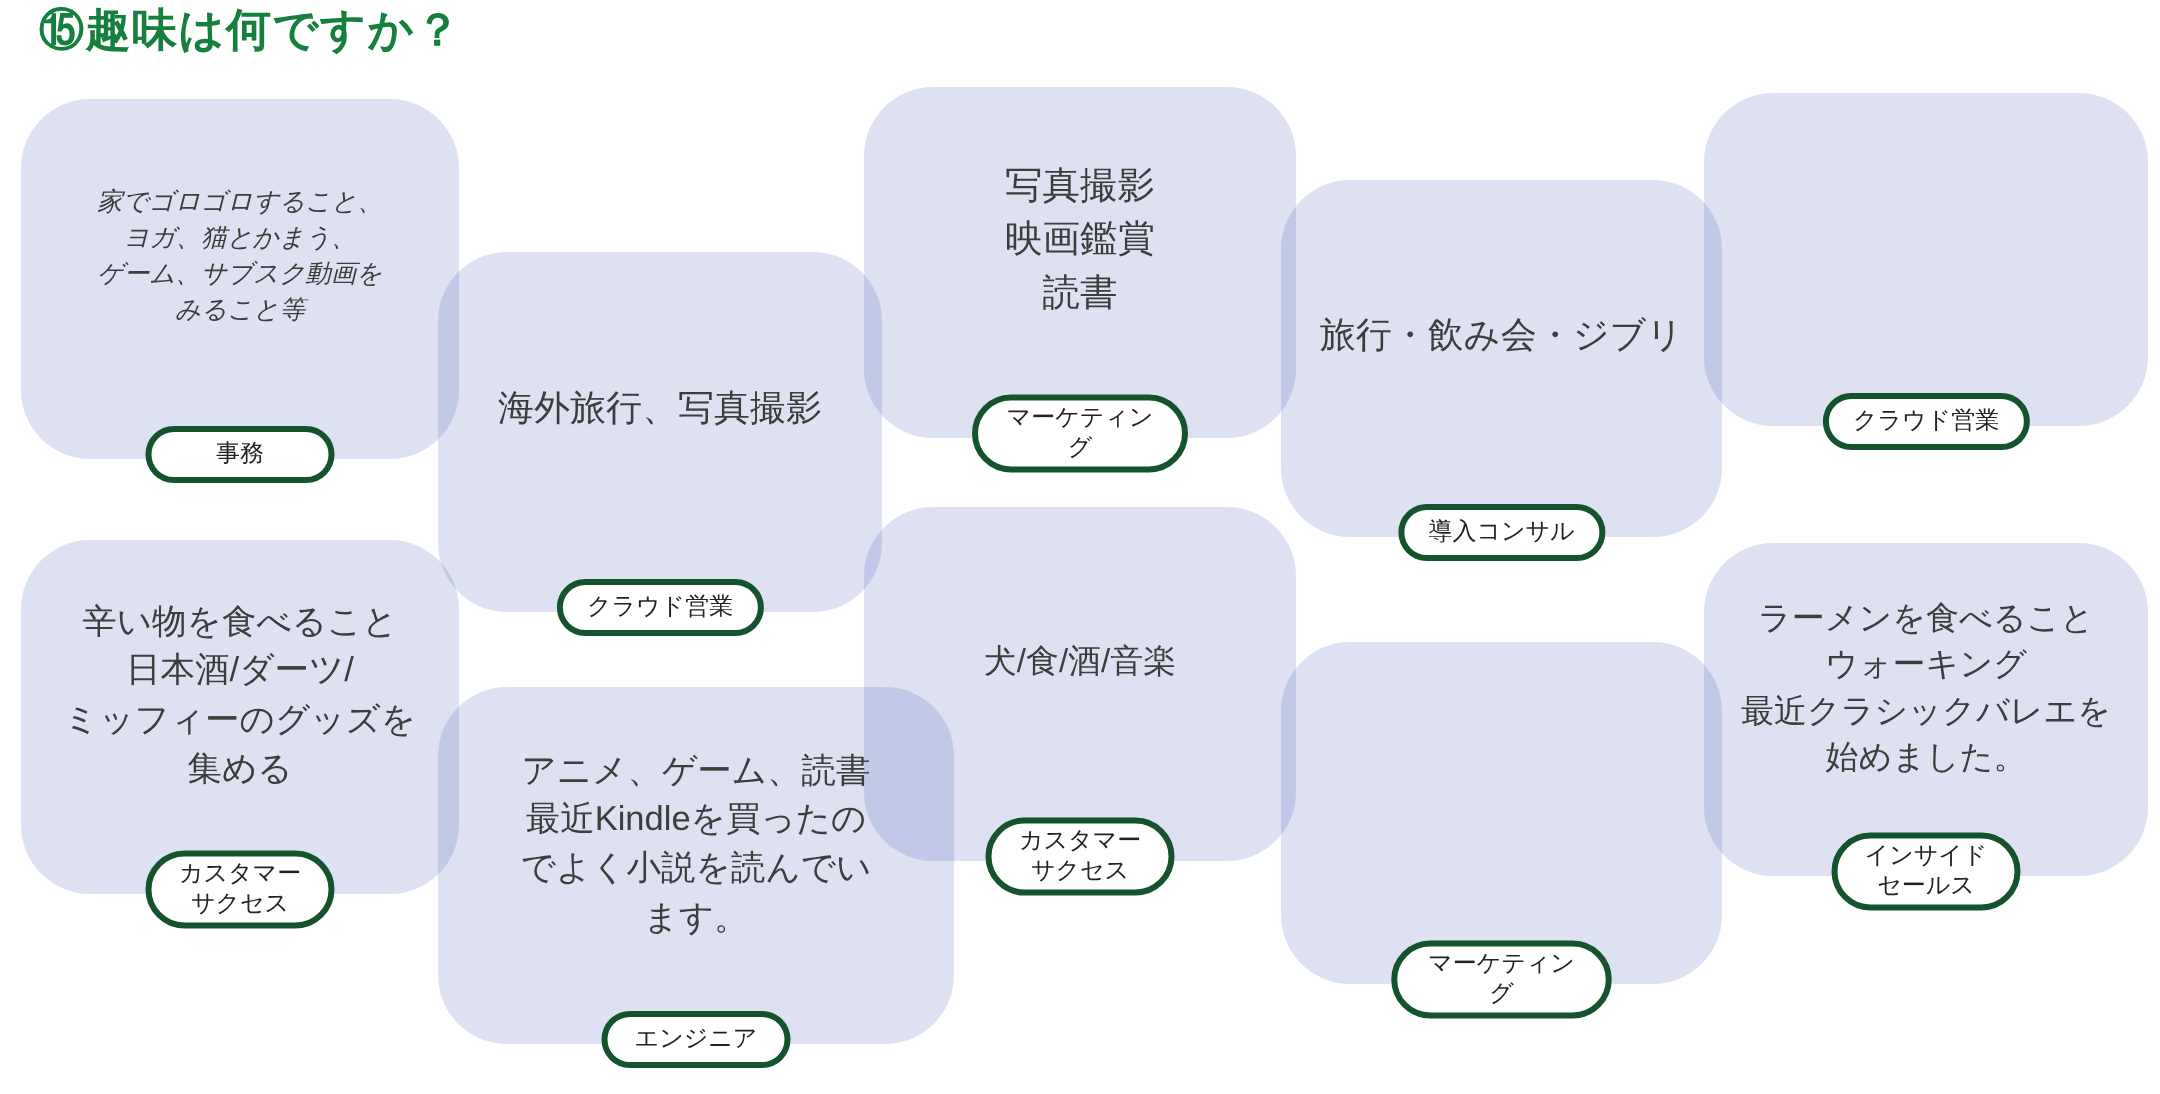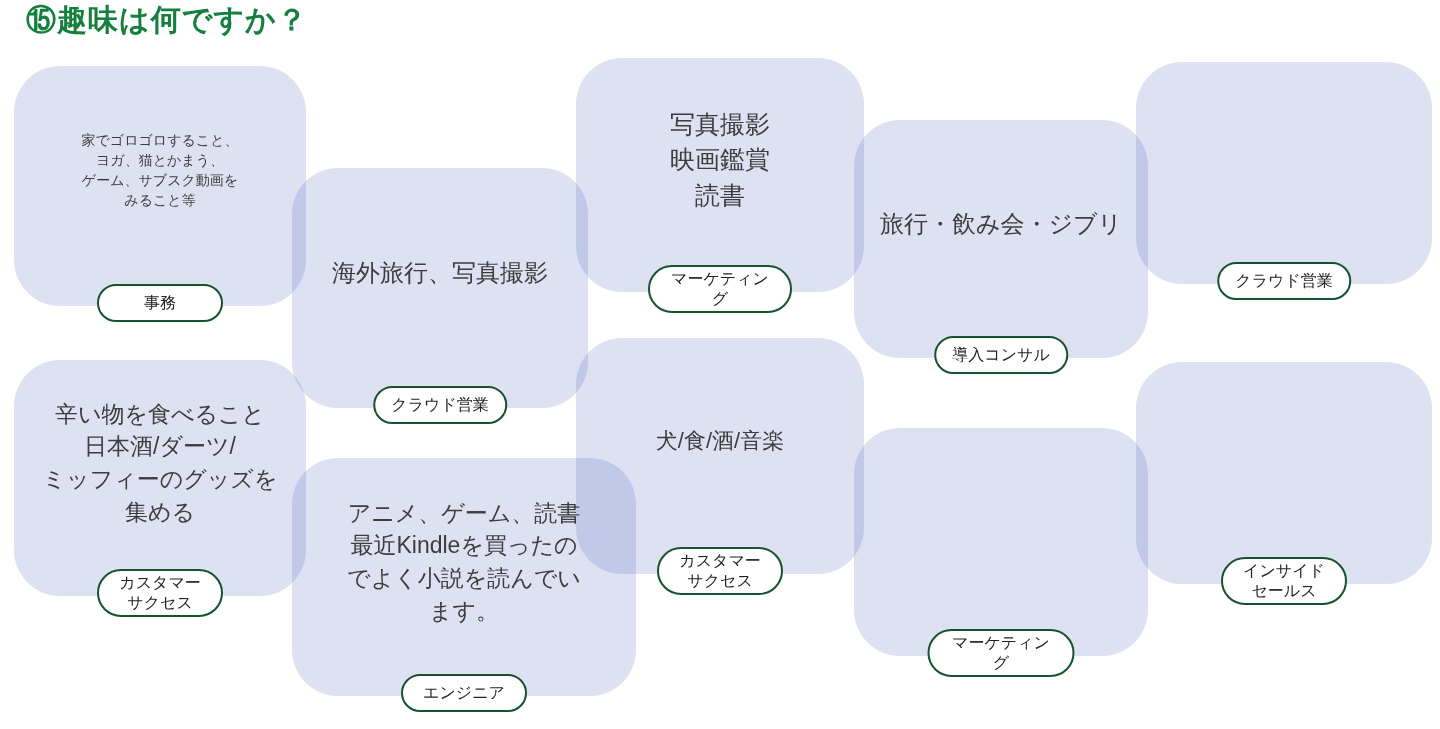--- a/index.html
+++ b/index.html
@@ -34,41 +34,41 @@
     white-space: pre-line;
     text-align: center;
     color: #3d3d3d;
     line-height: 1.42;
   }
   .badge {
     position: absolute;
     left: 50%; bottom: 3px;
     transform: translate(-50%, 50%);
     background: #ffffff;
-    border: 2px solid #14532d;
+    border: 4px solid #14532d;
     border-radius: 26px;
     min-width: 126px;
     min-height: 38px;
     padding: 2px 16px;
     box-sizing: border-box;
     display: flex;
     align-items: center;
     justify-content: center;
     margin-top: 41px;
   }
   .lbl {
     white-space: pre-line;
     text-align: center;
     color: #222222;
     font-size: 16px;
     line-height: 1.25;
   }
   
   .c1  { left: 14px;   top: 66px;  width: 292px; height: 240px; }
-  .c1 .txt  { font-size: 14px; }
+  .c1 .txt  { font-size: 17px; font-style: italic; }
   .c2  { left: 14px;   top: 360px; width: 292px; height: 236px; }
   .c2 .txt  { font-size: 23px; }
   .c3  { left: 292px;  top: 168px; width: 296px; height: 240px; }
   .c3 .txt  { font-size: 24px; }
   .c4  { left: 292px;  top: 458px; width: 344px; height: 238px; }
   .c4 .txt  { font-size: 23px; }
   .c5  { left: 576px;  top: 58px;  width: 288px; height: 234px; }
   .c5 .txt  { font-size: 25px; }
   .c6  { left: 576px;  top: 338px; width: 288px; height: 236px; }
   .c6 .txt  { font-size: 22px; }
@@ -156,19 +156,23 @@
     </div>
   </div>
 
   <div class="card c9">
     <div class="badge">
       <span class="lbl">クラウド営業</span>
     </div>
   </div>
 
   <div class="card c10">
+    <div class="txt">ラーメンを食べること
+ウォーキング
+最近クラシックバレエを
+始めました。</div>
     <div class="badge">
       <span class="lbl">インサイド
 セールス</span>
     </div>
   </div>
 
 </div>
 
 </body></html>

